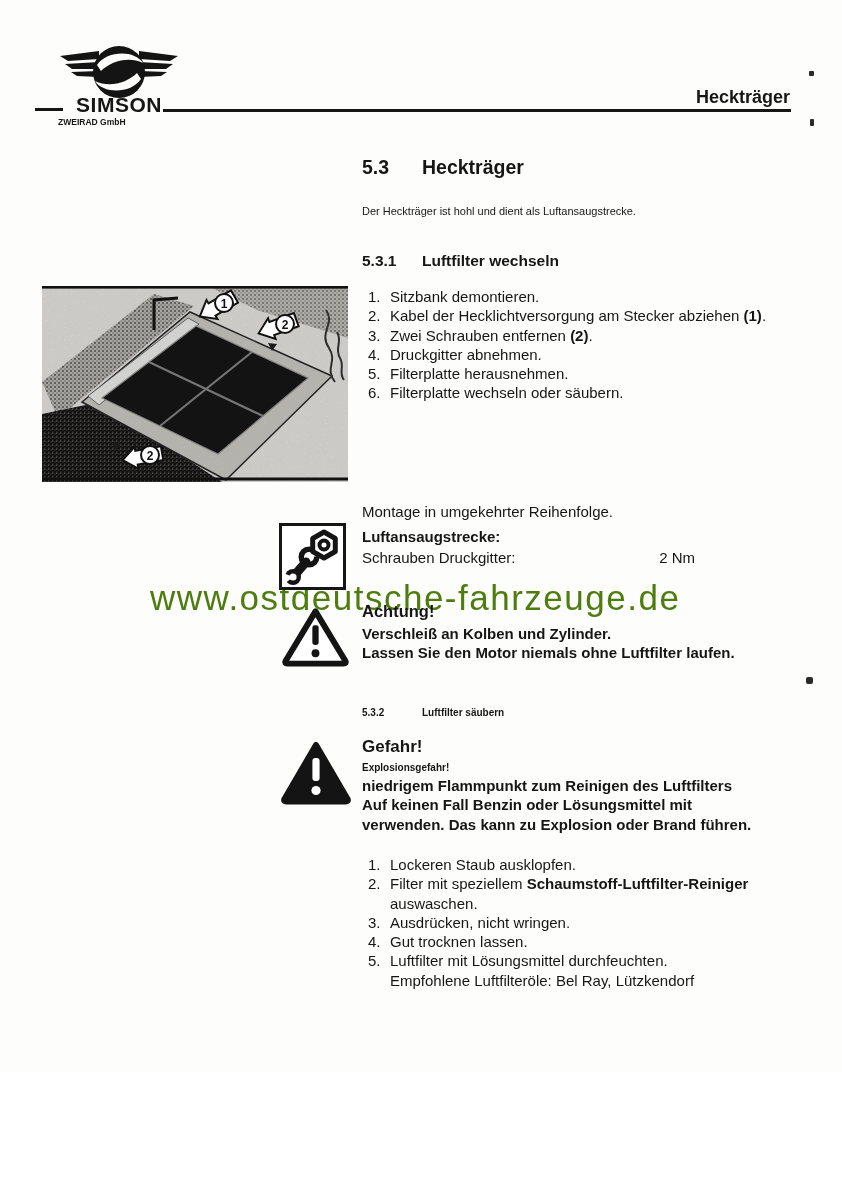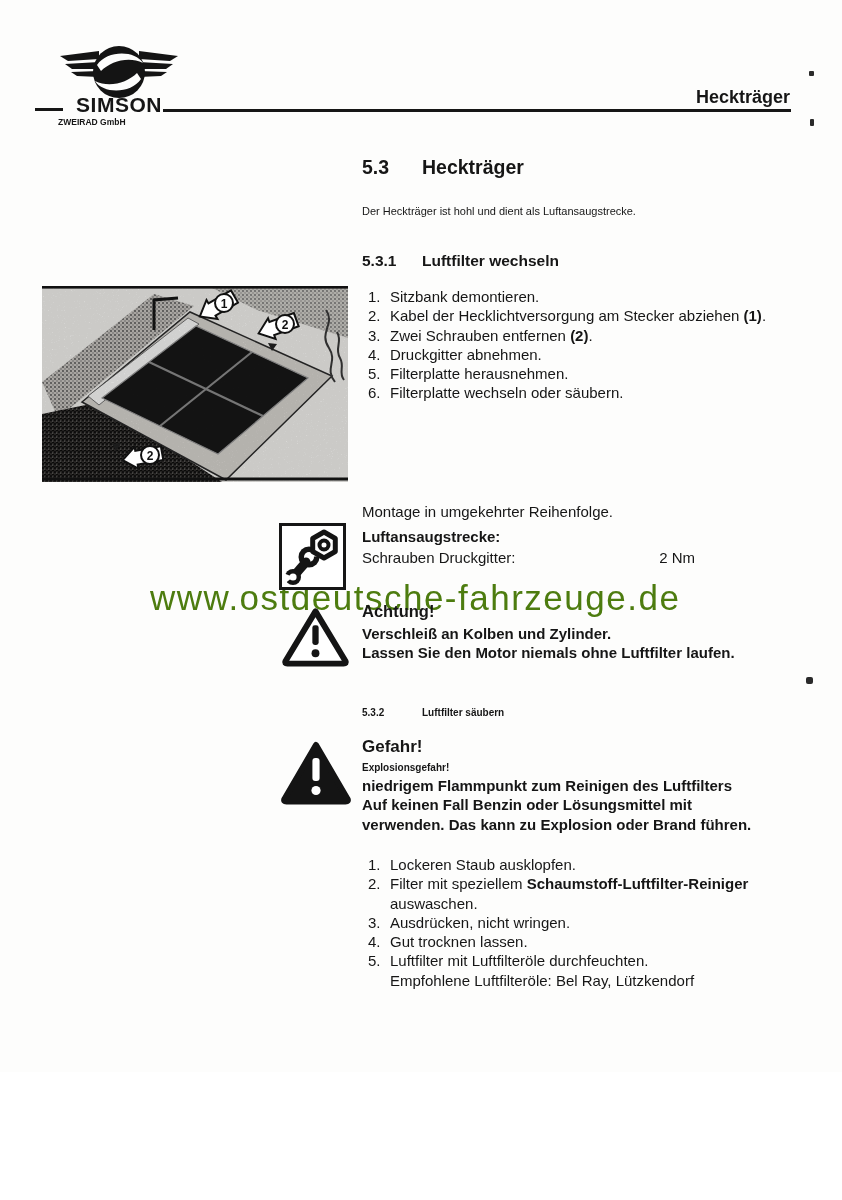--- a/index.html
+++ b/index.html
@@ -236,21 +236,21 @@
     <div class="l">niedrigem Flammpunkt zum Reinigen des Luftfilters</div>
     <div class="l">Auf keinen Fall Benzin oder Lösungsmittel mit</div>
     <div class="l">verwenden. Das kann zu Explosion oder Brand führen.</div>
   </div>
 
   <div class="abs z1 steps steps2">
     <div class="li"><span class="li-num">1.</span><span>Lockeren Staub ausklopfen.</span><b></b><span></span><div></div></div>
     <div class="li"><span class="li-num">2.</span><span>Filter mit speziellem </span><b>Schaumstoff-Luftfilter-Reiniger</b><span></span><div>auswaschen.</div></div>
     <div class="li"><span class="li-num">3.</span><span>Ausdrücken, nicht wringen.</span><b></b><span></span><div></div></div>
     <div class="li"><span class="li-num">4.</span><span>Gut trocknen lassen.</span><b></b><span></span><div></div></div>
-    <div class="li"><span class="li-num">5.</span><span>Luftfilter mit Luftfilteröle durchfeuchten.</span><b></b><span></span><div>Empfohlene Luftfilteröle: Bel Ray, Lützkendorf</div></div>
+    <div class="li"><span class="li-num">5.</span><span>Luftfilter mit Lösungsmittel durchfeuchten.</span><b></b><span></span><div>Empfohlene Luftfilteröle: Bel Ray, Lützkendorf</div></div>
   </div>
 
   <div class="abs footer-line"></div>
   <div class="abs footer-page">52</div>
   <div class="abs footer-date">09/99</div>
   <div class="abs footer-man">Reparaturanleitung SCHIKRA 125</div>
 
 </div>
 
 </body></html>

